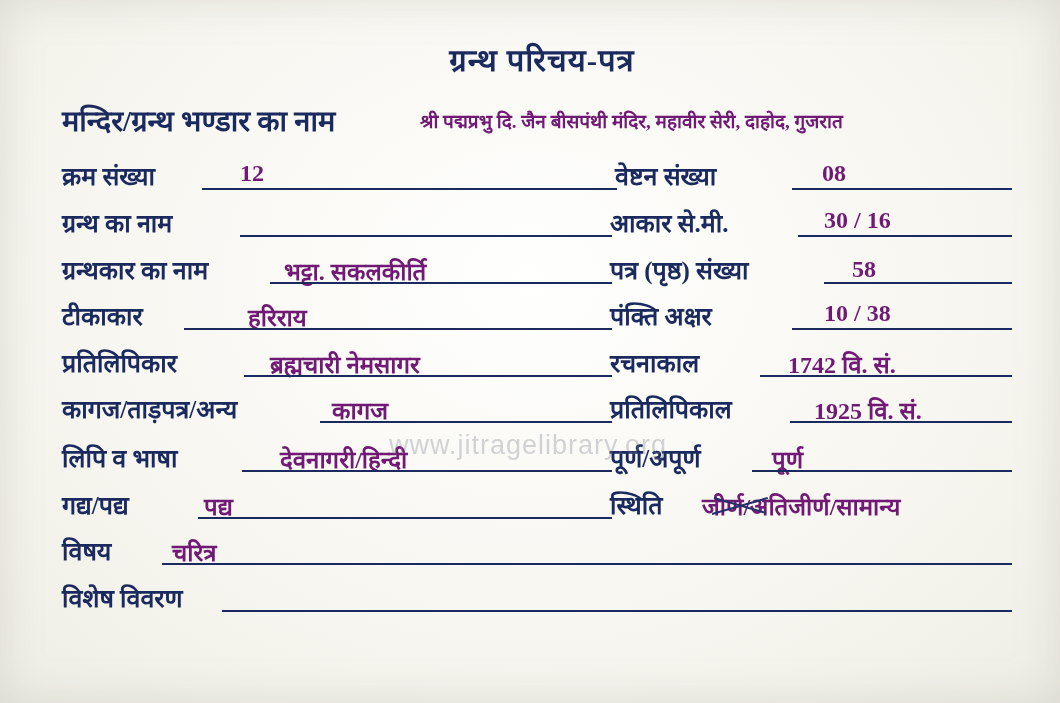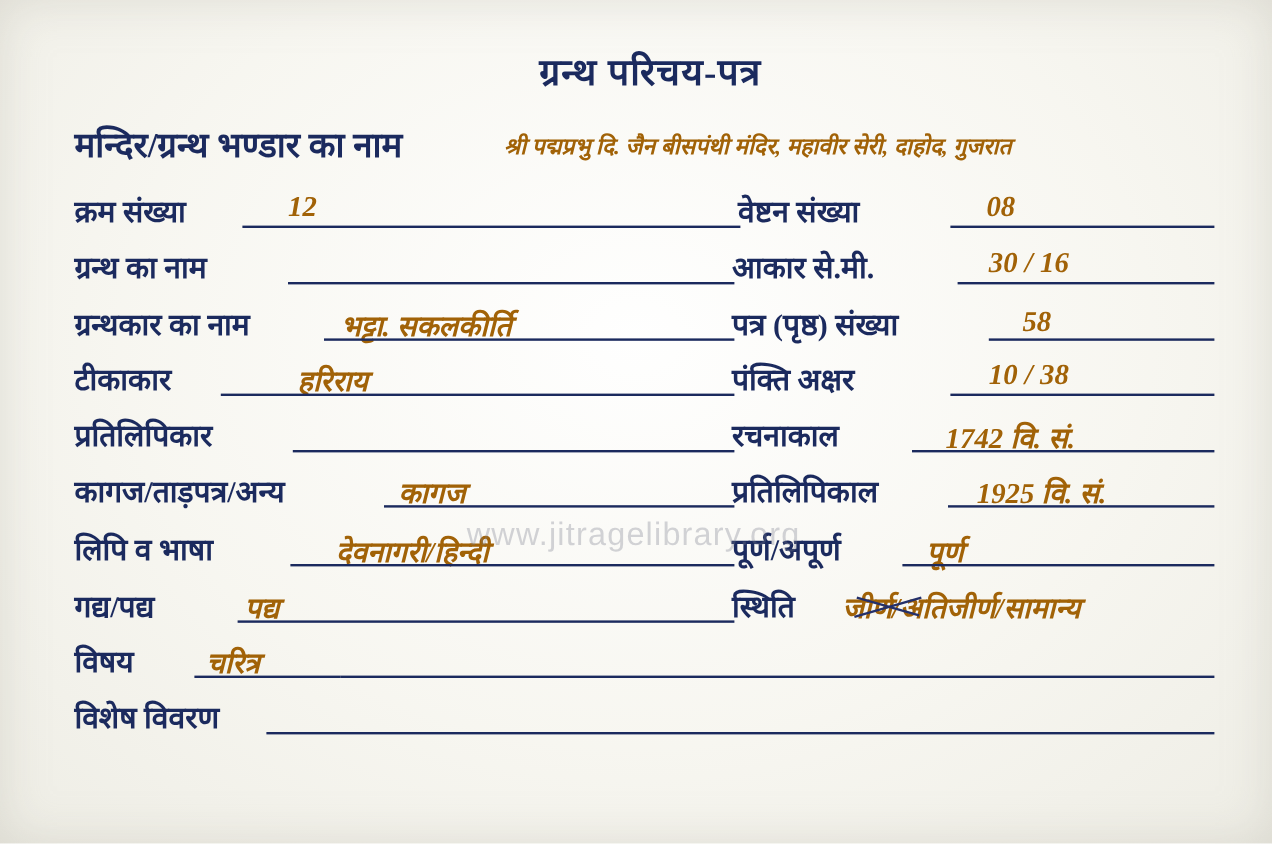--- a/index.html
+++ b/index.html
@@ -56,22 +56,21 @@
     white-space: nowrap;
     font-size: 25px;
     font-weight: 700;
     color: #1b2a5e;
   }
   .val {
     position: absolute;
     white-space: nowrap;
     font-size: 24px;
     font-weight: 700;
-    color: #a16207;
-    font-style: italic;
+    color: #701a75;
   }
   .hdr-val {
     font-size: 19px;
     font-weight: 700;
   }
   
   .rule {
     position: absolute;
     height: 0;
     border-bottom: 2px solid #1b2a5e;
@@ -148,20 +147,21 @@
       <span class="lbl" style="left:0; top:0;">टीकाकार</span>
       <span class="val" style="left:186px; top:2px;">हरिराय</span>
       <div class="rule" style="left:122px; top:30px; width:428px;"></div>
       <span class="lbl" style="left:548px; top:0;">पंक्ति अक्षर</span>
       <span class="val" style="left:762px; top:2px;">10 / 38</span>
       <div class="rule" style="left:730px; top:30px; width:220px;"></div>
     </div>
 
     <div class="row" style="top:345px;">
       <span class="lbl" style="left:0; top:0;">प्रतिलिपिकार</span>
+      <span class="val" style="left:208px; top:2px;">ब्रह्मचारी नेमसागर</span>
       <div class="rule" style="left:182px; top:30px; width:368px;"></div>
       <span class="lbl" style="left:548px; top:0;">रचनाकाल</span>
       <span class="val" style="left:726px; top:2px;">1742 वि. सं.</span>
       <div class="rule" style="left:698px; top:30px; width:252px;"></div>
     </div>
 
     <div class="row" style="top:391px;">
       <span class="lbl" style="left:0; top:0;">कागज/ताड़पत्र/अन्य</span>
       <span class="val" style="left:270px; top:2px;">कागज</span>
       <div class="rule" style="left:258px; top:30px; width:292px;"></div>

